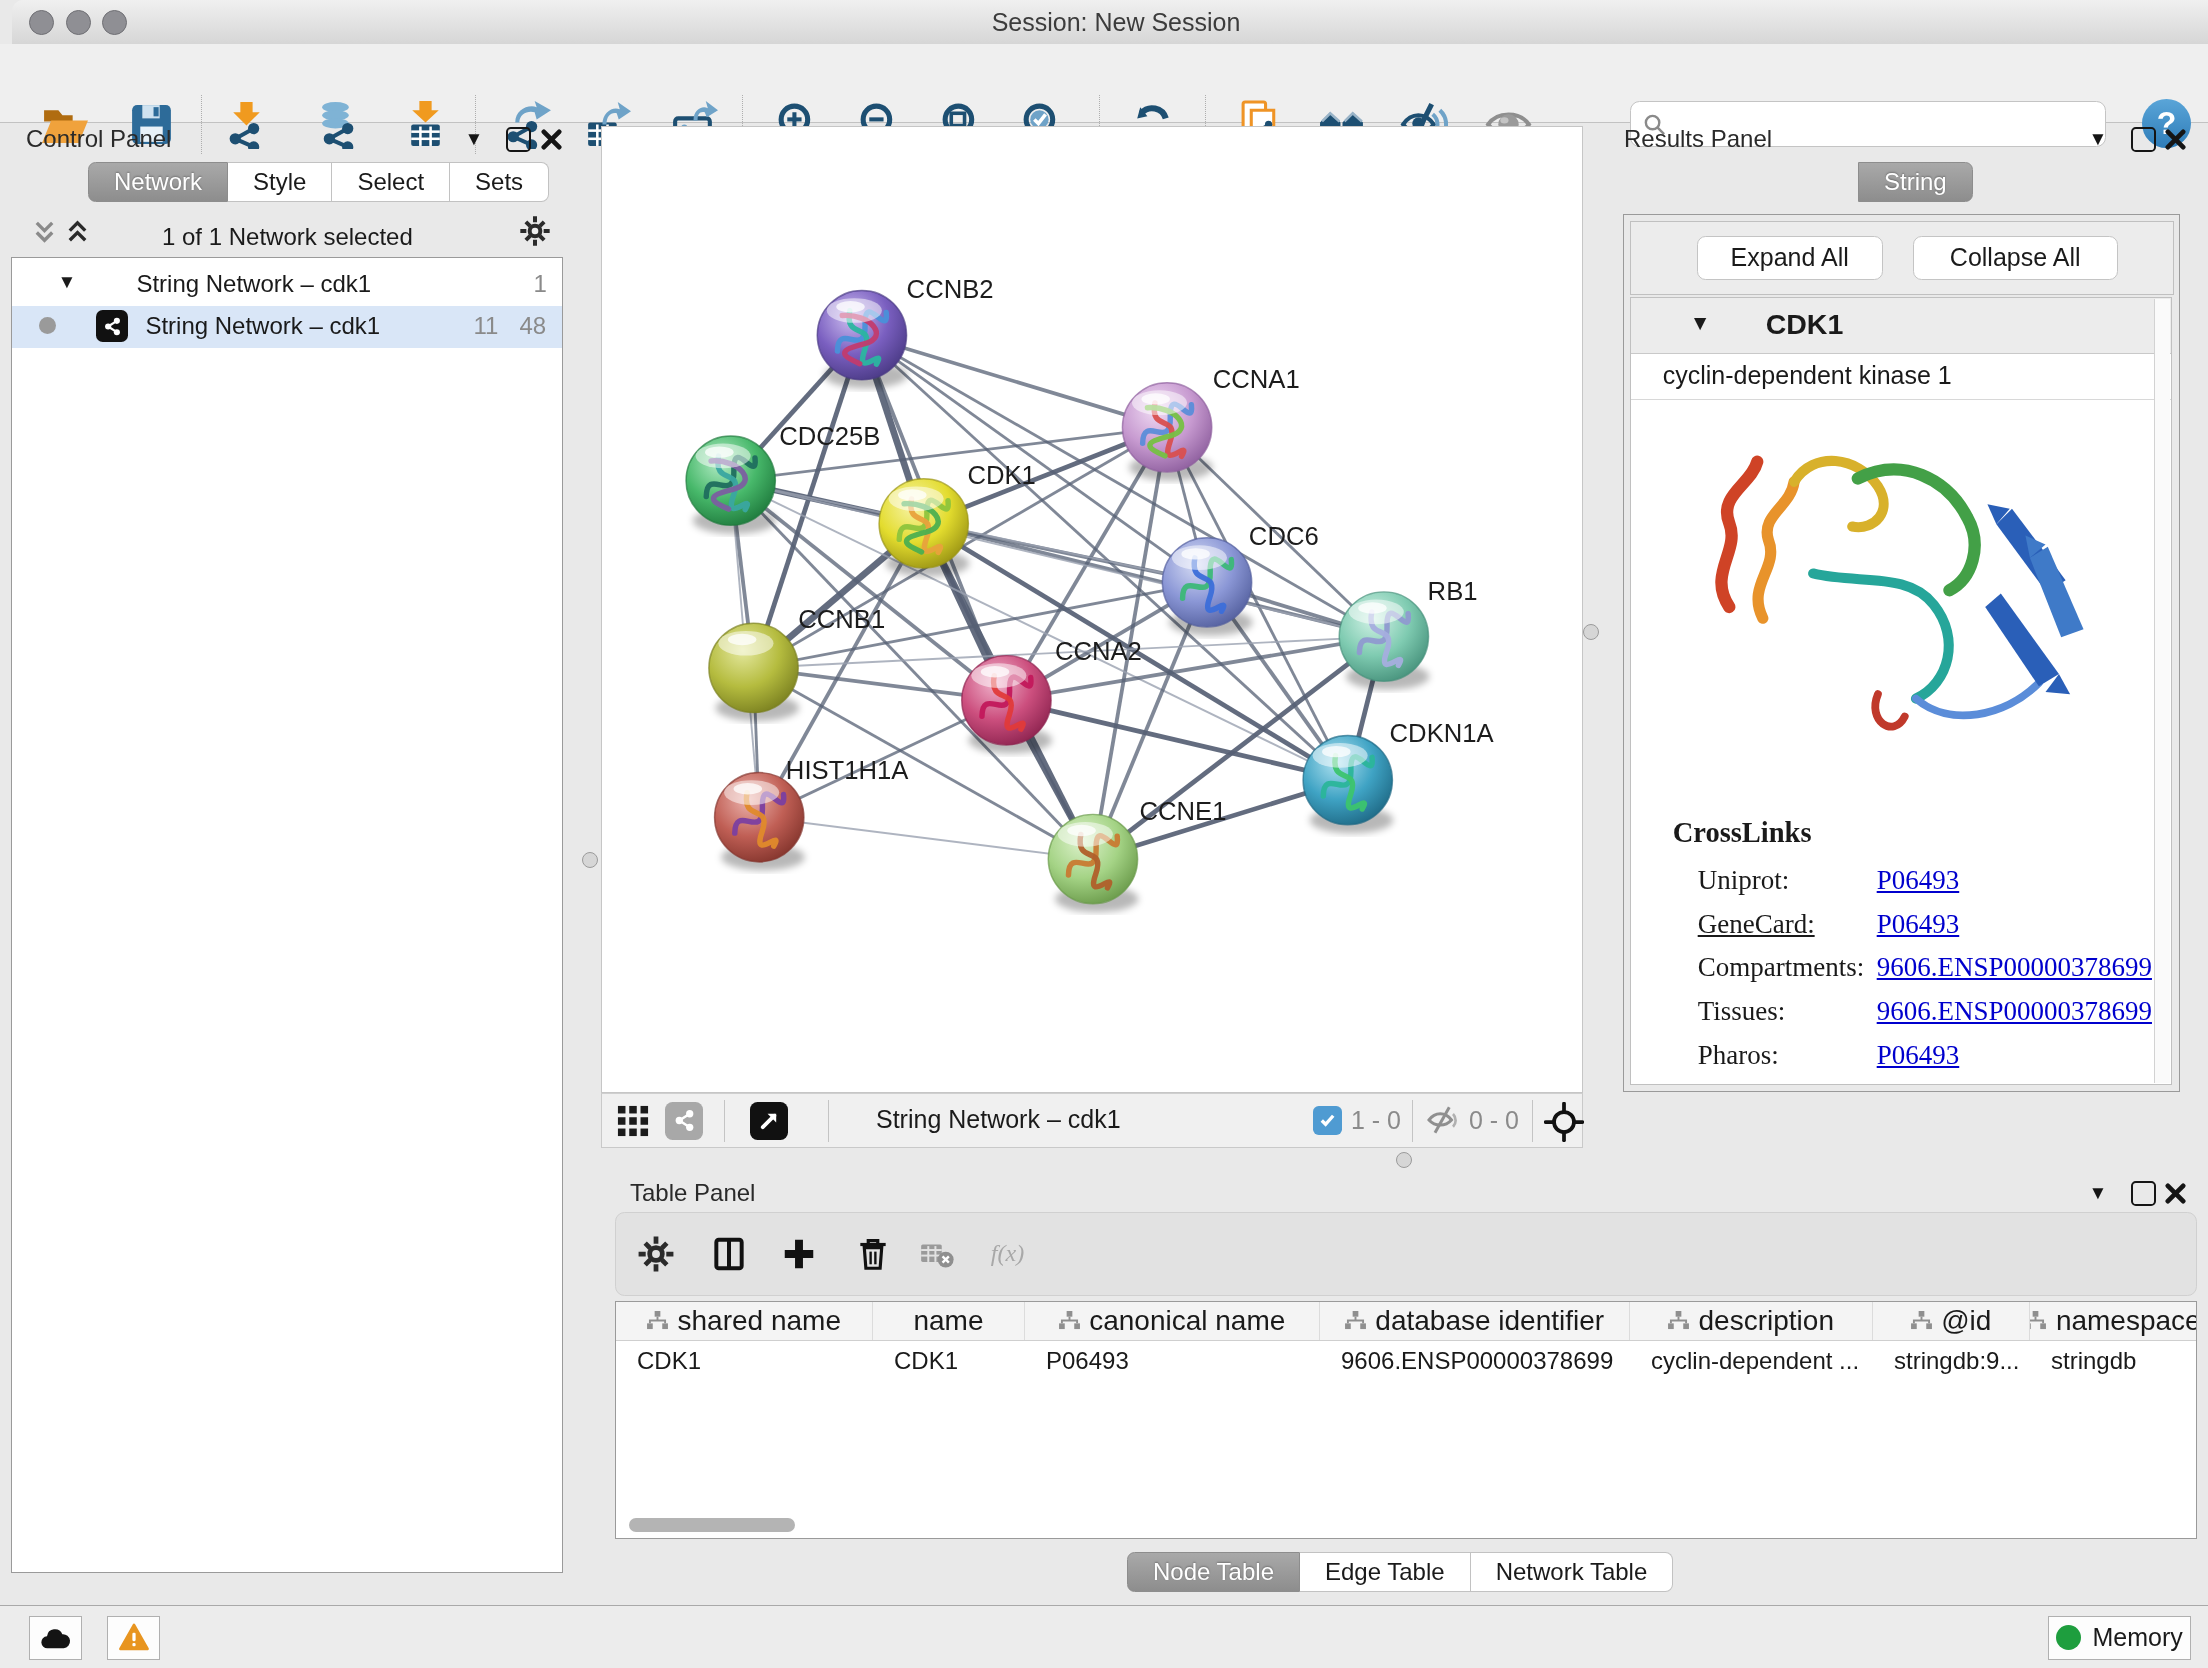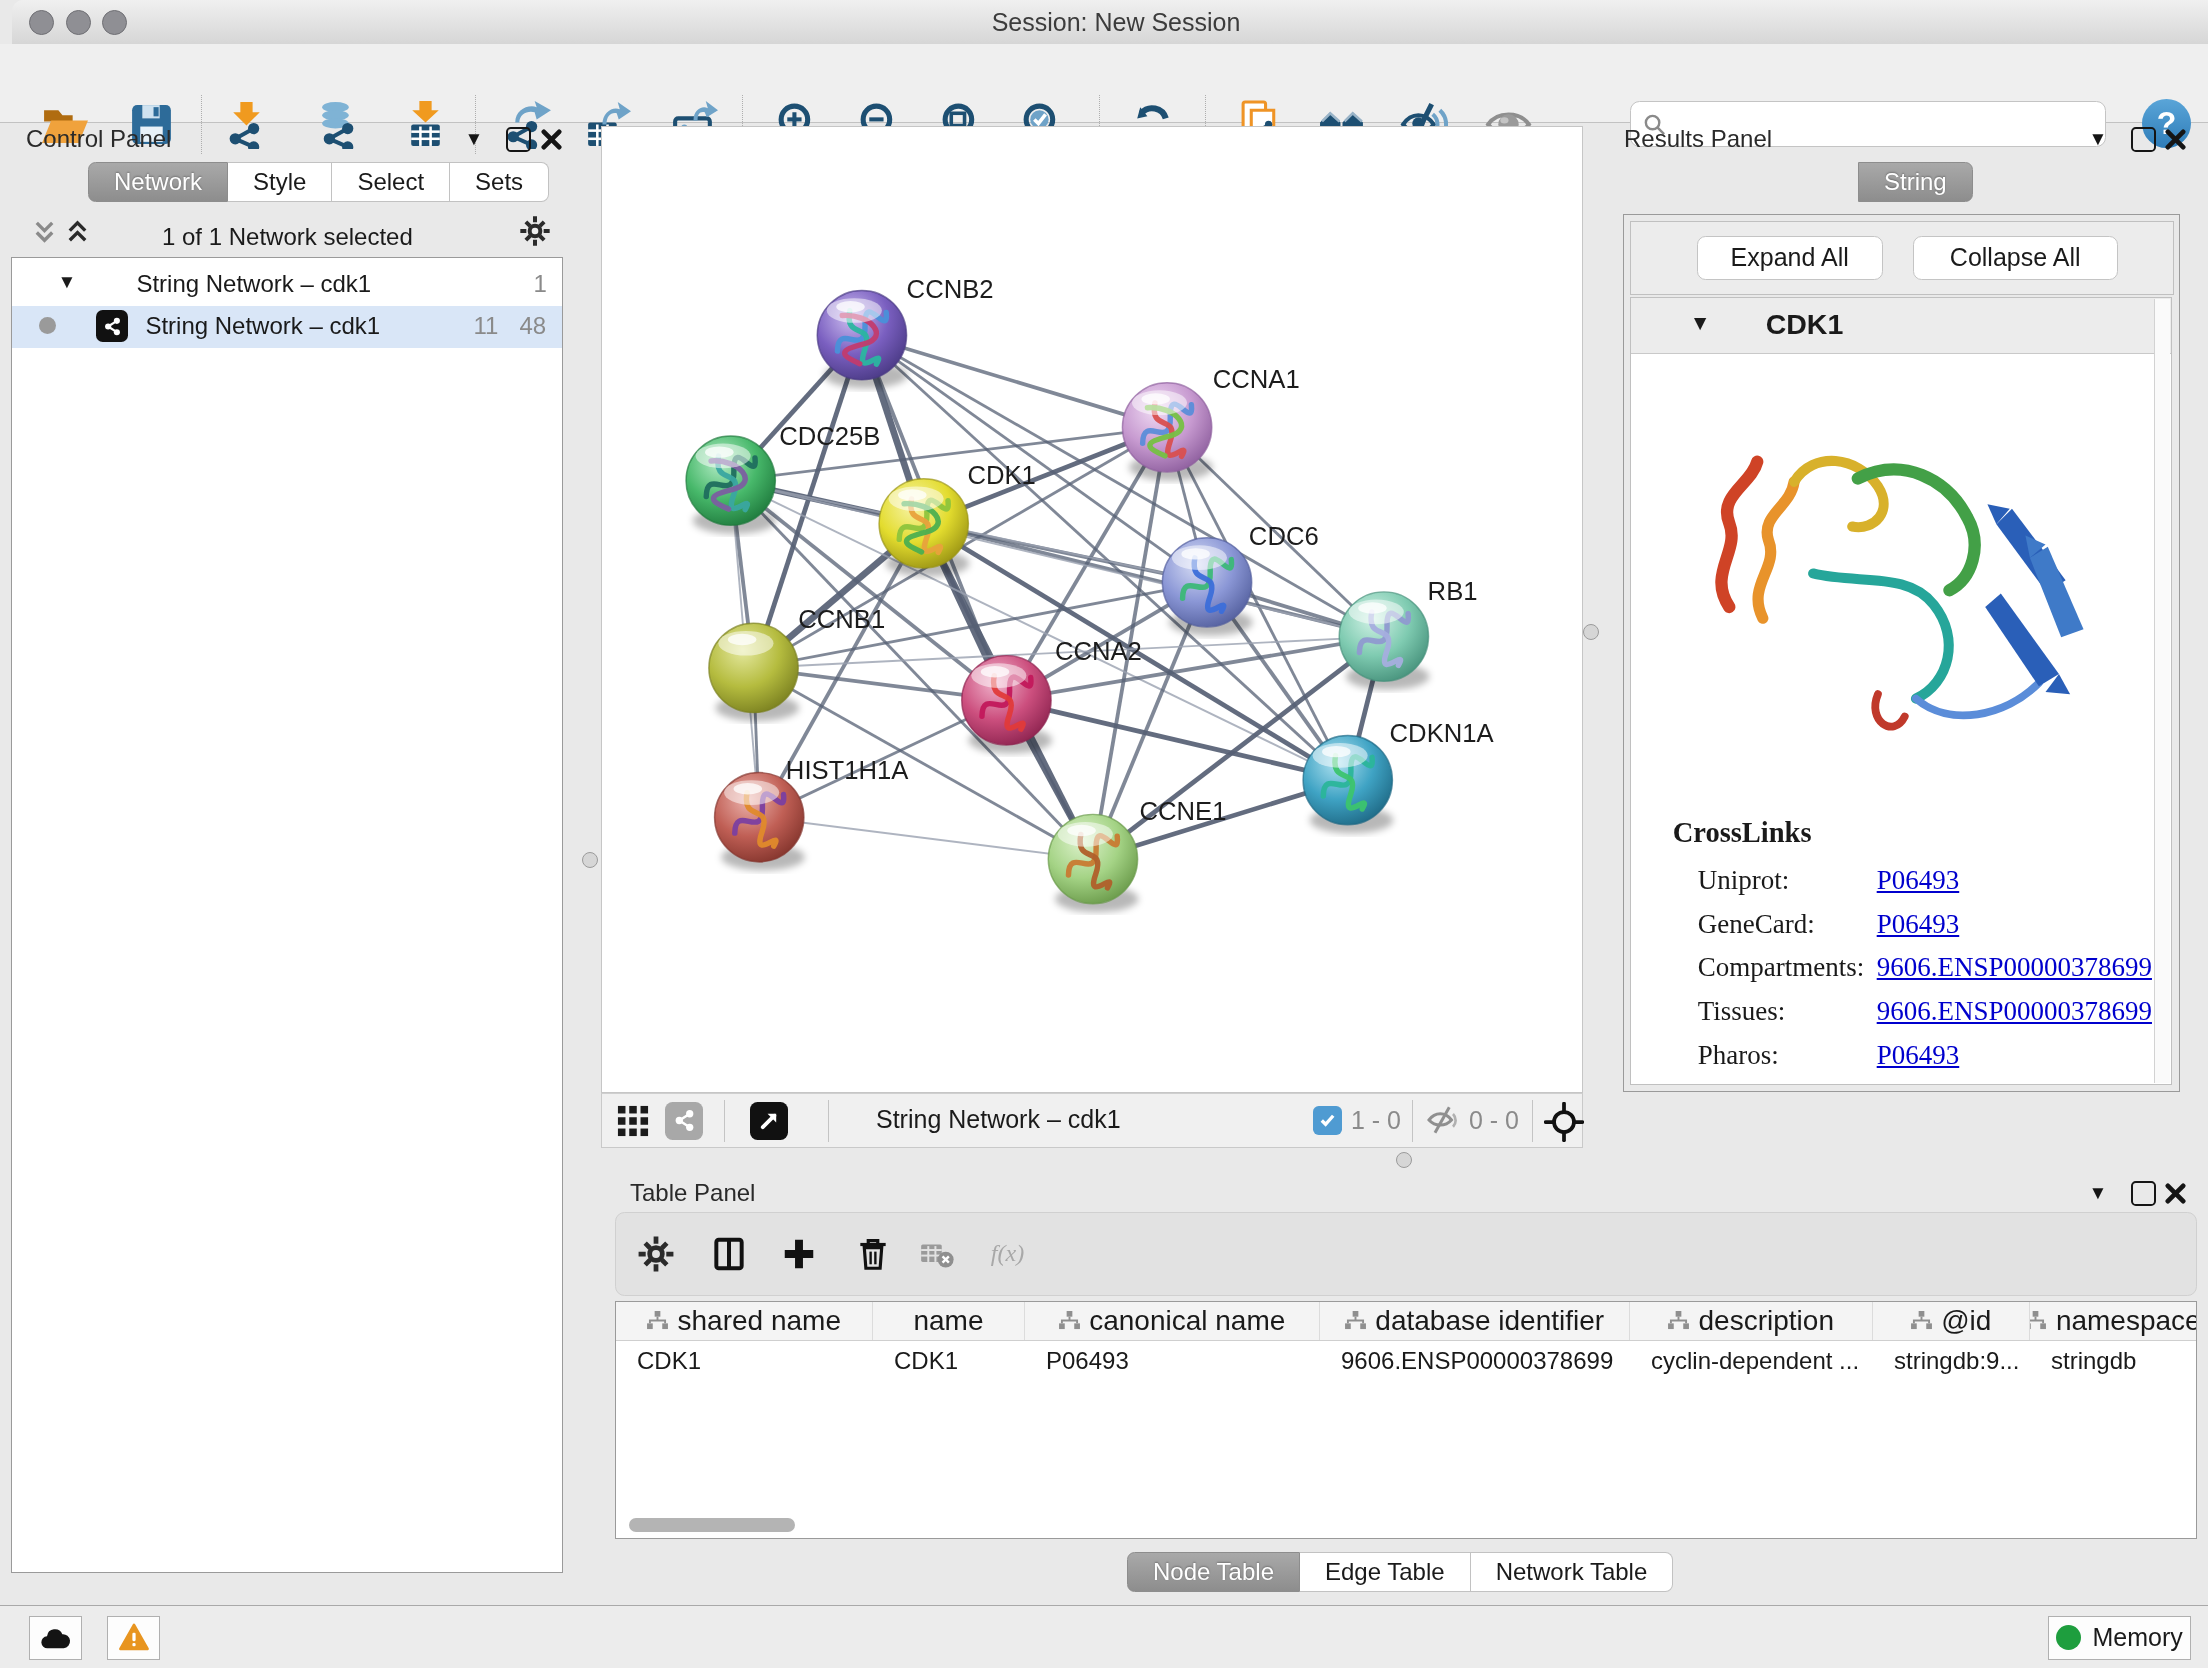--- a/index.html
+++ b/index.html
@@ -689,20 +689,23 @@
   <div id="rp-outer" class="abs">
     <div id="rp-expbox">
       <div class="rbtn" style="left:66px;width:184px">Expand All</div>
       <div class="rbtn" style="left:282px;width:203px">Collapse All</div>
     </div>
     <div id="rp-gene">
       <div id="rp-genehdr">
         <span class="abs" style="left:59px;top:13.3px;font-size:21px">▼</span>
         <span class="abs" style="left:135px;top:9.5px;font-size:28.5px;font-weight:bold">CDK1</span>
       </div>
+      <div id="rp-desc">
+        <span>cyclin-dependent kinase 1</span>
+      </div>
       <svg class="abs" style="left:48px;top:119px" width="447" height="380" viewBox="0 0 400 340">
         <g fill="none" stroke-linecap="round">
           <path d="M45 170 C25 140 55 120 45 95 C35 70 65 60 70 40" stroke="#cf4326" stroke-width="11"></path>
           <path d="M75 180 C60 150 90 135 80 110 C73 88 100 80 103 58" stroke="#e8932b" stroke-width="10"></path>
           <path d="M103 58 C120 30 160 35 178 62 C192 84 175 102 155 98" stroke="#d8b12b" stroke-width="9"></path>
           <path d="M160 55 C200 35 240 55 258 90 C272 115 262 145 242 155" stroke="#43a047" stroke-width="11"></path>
           <path d="M120 140 C160 150 205 138 228 168 C252 198 242 238 212 252" stroke="#26a69a" stroke-width="9"></path>
           <path d="M212 252 C242 278 292 268 322 238" stroke="#5b8dd9" stroke-width="7"></path>
           <path d="M178 248 C168 272 192 288 202 268" stroke="#c0392b" stroke-width="7"></path>
         </g>
@@ -715,21 +718,21 @@
             <path d="M314 126 l-4 -20 18 8 z"></path>
           </g>
         <g fill="#2a5fb8">
             <path d="M288 158 L340 230 L322 241 L274 170 Z"></path>
             <path d="M340 230 l10 18 -22 -2 z"></path>
           </g>
       </svg>
       <div class="abs xl-serif" style="left:42px;top:519px;font-size:28.5px;font-weight:bold">CrossLinks</div>
       <div id="xl-rows">
           <div class="xlrow xl-serif" style="left: 67px; top: 567px;"><span style="display: inline-block; width: 179px;">Uniprot:</span><a href="#">P06493</a></div>
-          <div class="xlrow xl-serif" style="left: 67px; top: 611px;"><span style="display: inline-block; width: 179px;">GeneCard:</span><a href="#">P06493</a></div>
+          <div class="xlrow xl-serif" style="left: 67px; top: 611px;"><span style="display: inline-block; width: 179px; text-decoration: underline;">GeneCard:</span><a href="#">P06493</a></div>
           <div class="xlrow xl-serif" style="left: 67px; top: 654px;"><span style="display: inline-block; width: 179px;">Compartments:</span><a href="#">9606.ENSP00000378699</a></div>
           <div class="xlrow xl-serif" style="left: 67px; top: 698px;"><span style="display: inline-block; width: 179px;">Tissues:</span><a href="#">9606.ENSP00000378699</a></div>
           <div class="xlrow xl-serif" style="left: 67px; top: 742px;"><span style="display: inline-block; width: 179px;">Pharos:</span><a href="#">P06493</a></div>
         </div>
       <div id="rp-vscroll"></div>
     </div>
   </div>
 
   <div class="abs ptitle" style="left:630px;top:1179px">Table Panel</div>
   <div class="phicon" style="left:2082px;top:1179px">

